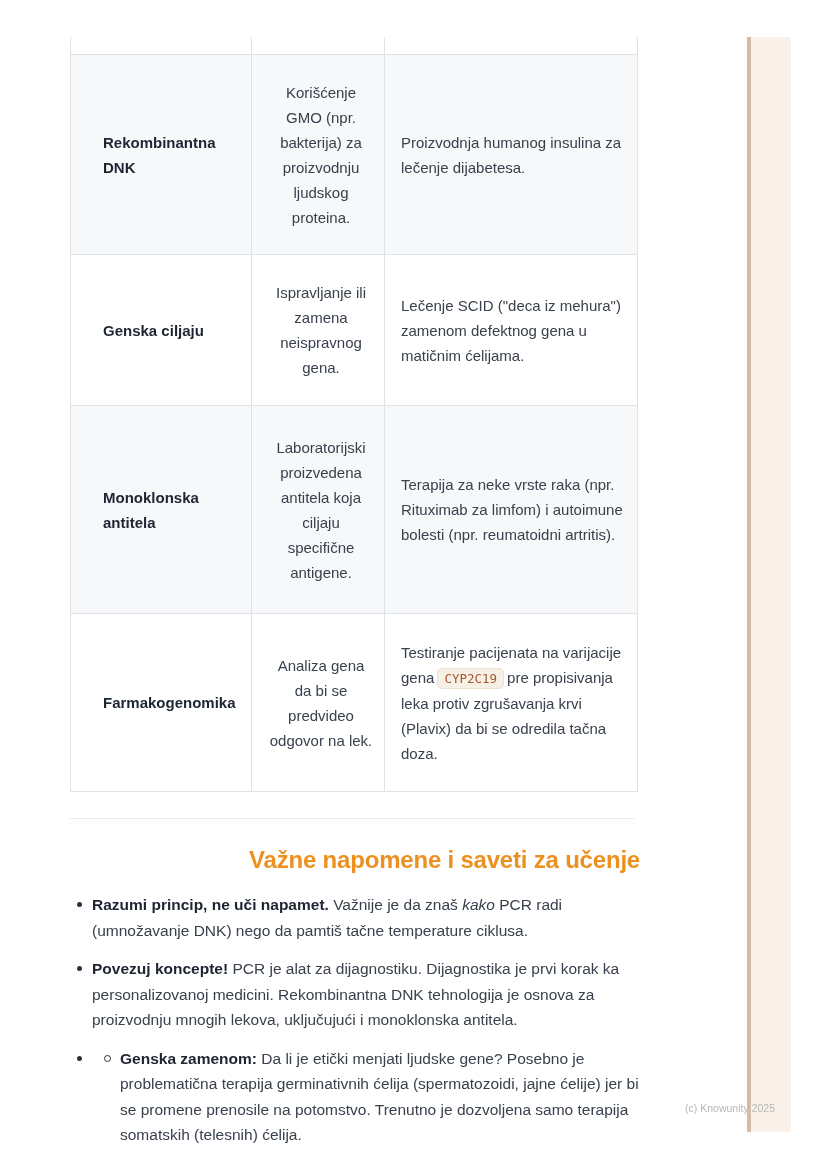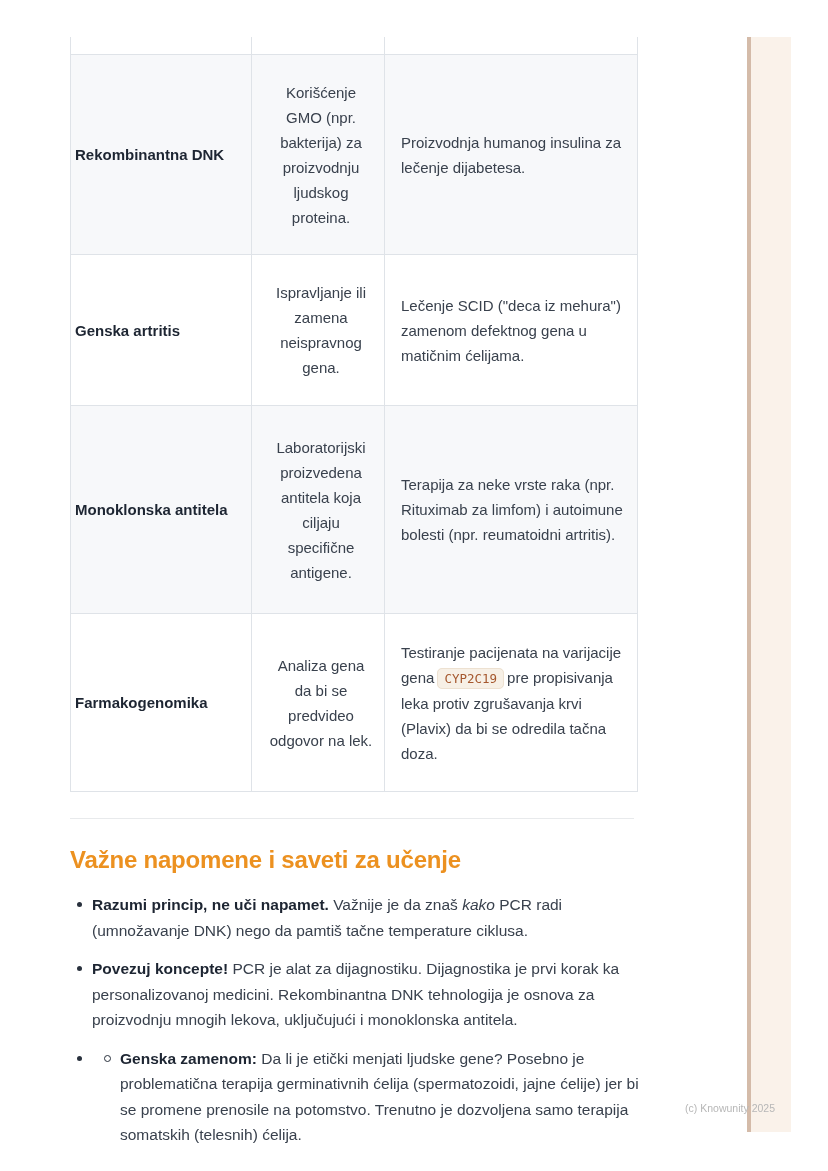--- a/index.html
+++ b/index.html
@@ -32,21 +32,21 @@
     border-collapse: collapse;
     table-layout: fixed;
     width: 564px;
     font-size: 15px;
     line-height: 25px;
     color: #39414d;
   }
   table.tbl td { border: 1px solid #dfe3e8; vertical-align: middle; background: #ffffff; }
   table.tbl tr.cut td { border-top: none; height: 17px; padding: 0; }
   table.tbl tr.shade td { background: #f7f8fa; }
-  td.c1 { width: 180px; padding: 12px 12px 12px 4px; }
+  td.c1 { width: 180px; padding: 12px 12px 12px 32px; }
   td.c2 { width: 132px; padding: 12px 10px 12px 16px; text-align: center; }
   td.c3 { width: 252px; padding: 12px 12px 12px 16px; margin-top: 23px; }
   tr.row1 td { height: 175px; }
   tr.row2 td { height: 126px; }
   tr.row3 td { height: 183px; }
   tr.row4 td { height: 153px; }
   .term { font-weight: bold; color: #1d2532; }
 
   .inline-code {
     font-family: "DejaVu Sans Mono", monospace;
@@ -65,20 +65,21 @@
     width: 564px; margin: 26px 0 0 0;
   }
 
   h2.heading {
     margin: 25px 0 16px 0;
     font-size: 24px;
     line-height: 31px;
     font-weight: bold;
     color: #ec9120;
     letter-spacing: -0.2px;
+    text-align: right;
   }
 
   ul.list { list-style: none; margin: 17px 0 0 0; padding: 0; width: 570px; }
   ul.list > li {
     position: relative;
     padding-left: 22px;
     font-size: 15.5px;
     line-height: 25.5px;
     color: #39414d;
     margin-bottom: 13px;
@@ -135,21 +136,21 @@
         </td>
         <td class="c2">
           <span>Korišćenje GMO (npr. bakterija) za proizvodnju ljudskog proteina.</span>
         </td>
         <td class="c3">
           <span>Proizvodnja humanog insulina za lečenje dijabetesa.</span>
         </td>
       </tr>
       <tr class="row2">
         <td class="c1">
-          <span class="term">Genska artritis</span>
+          <span class="term">Genska ciljaju</span>
         </td>
         <td class="c2">
           <span>Ispravljanje ili zamena neispravnog gena.</span>
         </td>
         <td class="c3">
           <span>Lečenje SCID ("deca iz mehura") zamenom defektnog gena u matičnim ćelijama.</span>
         </td>
       </tr>
       <tr class="row3 shade">
         <td class="c1">

